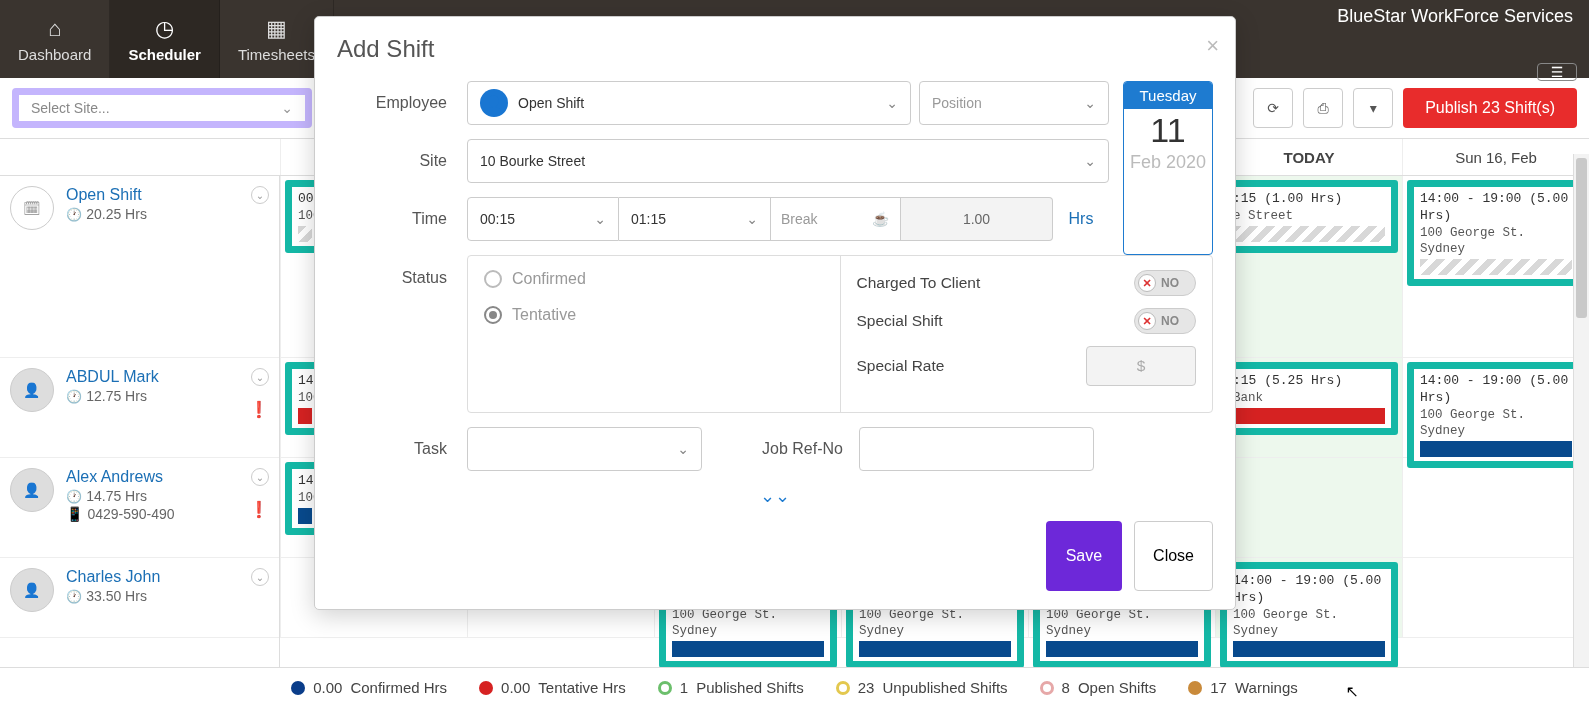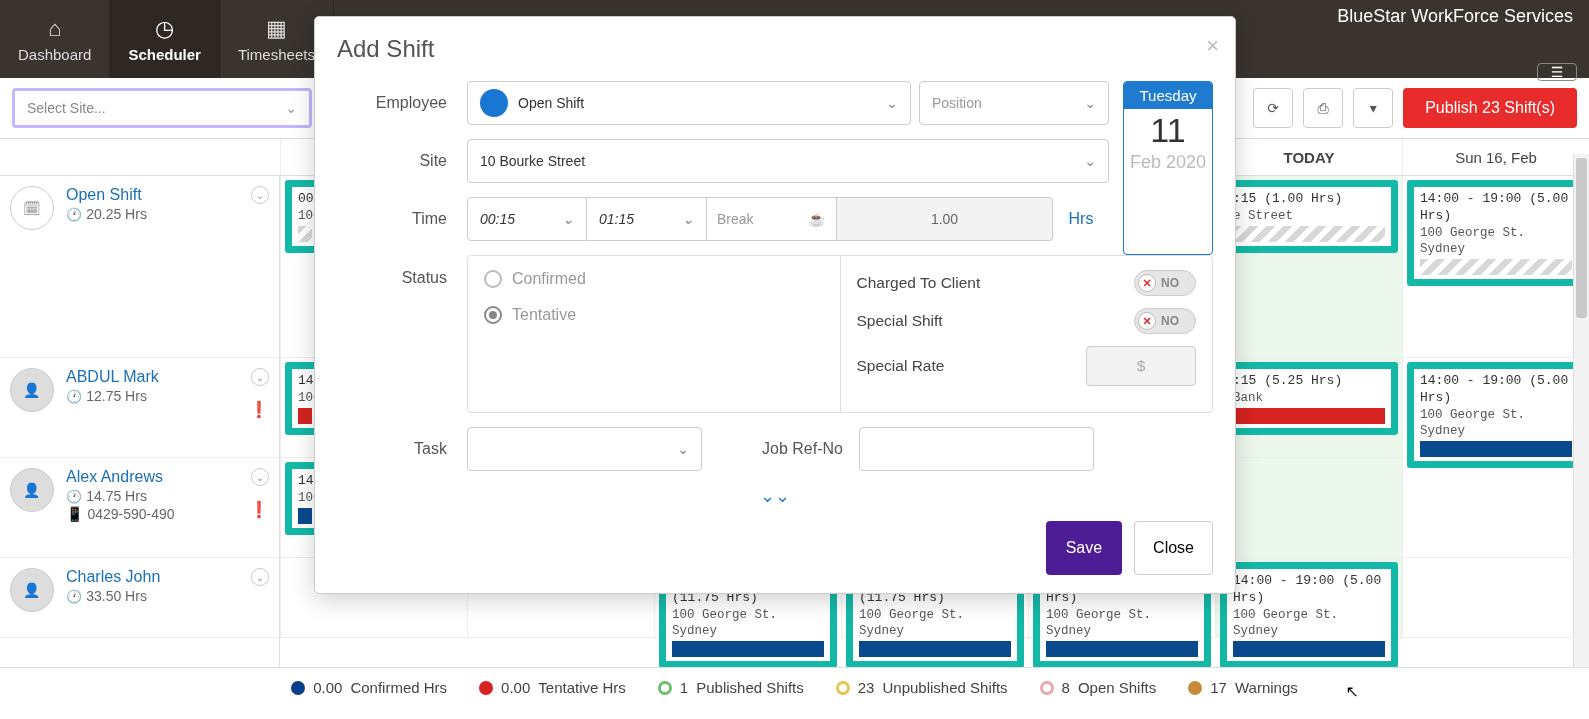--- a/index.html
+++ b/index.html
@@ -9,21 +9,21 @@
 .topnav { background: #3a342f; color: #fff; height: 78px; display: flex; align-items: stretch; position: relative; }
 .nav-item { display: flex; flex-direction: column; align-items: center; justify-content: center; padding: 0 18px; cursor: pointer; color: #ddd; border-right: 1px solid rgba(0,0,0,0.2); }
 .nav-item.active { color: #fff; background: #2d2823; }
 .nav-item .nav-icon { font-size: 22px; margin-bottom: 4px; }
 .nav-item .nav-label { font-size: 15px; }
 .nav-brand { margin-left: auto; color: #fff; font-size: 18px; padding: 6px 16px 0 0; align-self: flex-start; }
 .hamburger { width: 40px; height: 36px; border: 1px solid #888; border-radius: 4px; display: flex; align-items: center; justify-content: center; color: #fff; margin: 36px 12px 0 0; cursor: pointer; }
 
 
 .toolbar { display: flex; align-items: center; padding: 10px 12px; gap: 10px; }
-.site-select { flex: 0 0 300px; height: 40px; border: 3px solid #c4b5fd; border-radius: 4px; display: flex; align-items: center; justify-content: space-between; padding: 0 12px; color: #888; cursor: pointer; }
+.site-select { flex: 0 0 300px; height: 40px; border: 7px solid #c4b5fd; border-radius: 4px; display: flex; align-items: center; justify-content: space-between; padding: 0 12px; color: #888; cursor: pointer; }
 .site-select .chev { color: #999; }
 .toolbar-spacer { flex: 1; }
 .tb-btn { height: 40px; min-width: 40px; border: 1px solid #ccc; background: #fff; border-radius: 4px; display: flex; align-items: center; justify-content: center; cursor: pointer; color: #555; }
 .publish-btn { background: #e82c2c; color: #fff; border: none; border-radius: 4px; height: 40px; padding: 0 22px; font-size: 16px; cursor: pointer; }
 
 
 .sched-header { display: flex; border-top: 1px solid #ddd; border-bottom: 1px solid #ddd; height: 38px; }
 .sched-header .col { flex: 1; display: flex; align-items: center; justify-content: center; border-left: 1px solid #eee; font-size: 15px; color: #444; }
 .sched-header .sidebar-col { flex: 0 0 280px; border-left: none; }
 .sched-header .today { font-weight: 700; }
@@ -74,21 +74,21 @@
 .modal-close { position: absolute; right: 16px; top: 16px; color: #bbb; font-size: 22px; cursor: pointer; }
 .frow { display: flex; align-items: center; margin-bottom: 14px; }
 .flabel { width: 130px; text-align: right; padding-right: 20px; font-size: 16px; color: #555; }
 .fcontrols { flex: 1; display: flex; gap: 0; }
 .sel { height: 44px; border: 1px solid #ccc; border-radius: 4px; display: flex; align-items: center; padding: 0 12px; background: #fff; cursor: pointer; position: relative; }
 .sel .chev { margin-left: auto; color: #888; }
 .emp-sel { flex: 1; }
 .emp-sel .avatar-mini { width: 28px; height: 28px; border-radius: 50%; background: #1976d2; color: #fff; display: flex; align-items: center; justify-content: center; margin-right: 10px; }
 .pos-sel { width: 190px; margin-left: 8px; color: #999; }
 .site-sel { flex: 1; }
-.time-sel { width: 120px; font-style: italic; }
+.time-sel { width: 152px; }
 .time-sel + .time-sel { border-left: none; border-radius: 0; }
 .time-sel.first { border-radius: 4px 0 0 4px; }
 .break-inp { width: 130px; height: 44px; border: 1px solid #ccc; border-left: none; padding: 0 10px; display: flex; align-items: center; color: #999; position: relative; }
 .break-inp .coffee { position: absolute; right: 10px; color: #aaa; }
 .dur-box { flex: 1; height: 44px; border: 1px solid #ccc; border-left: none; border-radius: 0 4px 4px 0; display: flex; align-items: center; justify-content: center; background: #f3f3f3; color: #666; }
 .hrs-label { width: 56px; display: flex; align-items: center; justify-content: center; color: #1b6fb5; font-size: 16px; }
 
 .date-badge { width: 90px; border: 1px solid #1e7bd0; border-radius: 4px; overflow: hidden; text-align: center; margin-left: 14px; }
 .date-badge .dow { background: #1e7bd0; color: #fff; padding: 5px 0; font-size: 15px; }
 .date-badge .dnum { font-size: 34px; font-weight: 400; padding: 2px 0; }
@@ -105,21 +105,21 @@
 .toggle { width: 62px; height: 26px; border-radius: 13px; background: #e6e6e6; border: 1px solid #ccc; display: flex; align-items: center; padding: 0 6px 0 3px; cursor: pointer; font-size: 12px; font-weight: 700; color: #888; }
 .toggle .x { width: 18px; height: 18px; border-radius: 50%; background: #fff; border: 1px solid #bbb; color: #d33; display: flex; align-items: center; justify-content: center; margin-right: 5px; font-size: 11px; }
 .rate-inp { width: 110px; height: 40px; border: 1px solid #ccc; border-radius: 4px; background: #f3f3f3; color: #aaa; display: flex; align-items: center; justify-content: center; }
 
 .task-sel { width: 235px; }
 .jobref-inp { width: 235px; height: 44px; border: 1px solid #ccc; border-radius: 4px; }
 
 .expand-chev { text-align: center; color: #1e7bd0; font-size: 18px; cursor: pointer; margin: 4px 0 14px; }
 
 .modal-footer { display: flex; justify-content: flex-end; gap: 12px; }
-.btn-save { background: #4c1d95; color: #fff; border: none; border-radius: 4px; padding: 18px 20px; font-size: 16px; cursor: pointer; }
+.btn-save { background: #6d28d9; color: #fff; border: none; border-radius: 4px; padding: 26px 20px; font-size: 16px; cursor: pointer; }
 .btn-close { background: #fff; border: 1px solid #ccc; border-radius: 4px; padding: 10px 18px; font-size: 16px; cursor: pointer; }
 
 .vscroll { position: absolute; right: 0; top: 154px; bottom: 40px; width: 16px; background: #f3f3f3; border-left: 1px solid #ddd; }
 .vscroll .thumb { position: absolute; left: 2px; right: 2px; top: 4px; height: 160px; background: #c9c9c9; border-radius: 3px; }
 
 .cursor-arrow { position: absolute; bottom: 18px; right: 230px; font-size: 16px; color: #000; pointer-events: none; }
 </style>
 </head>
 <body>
 

